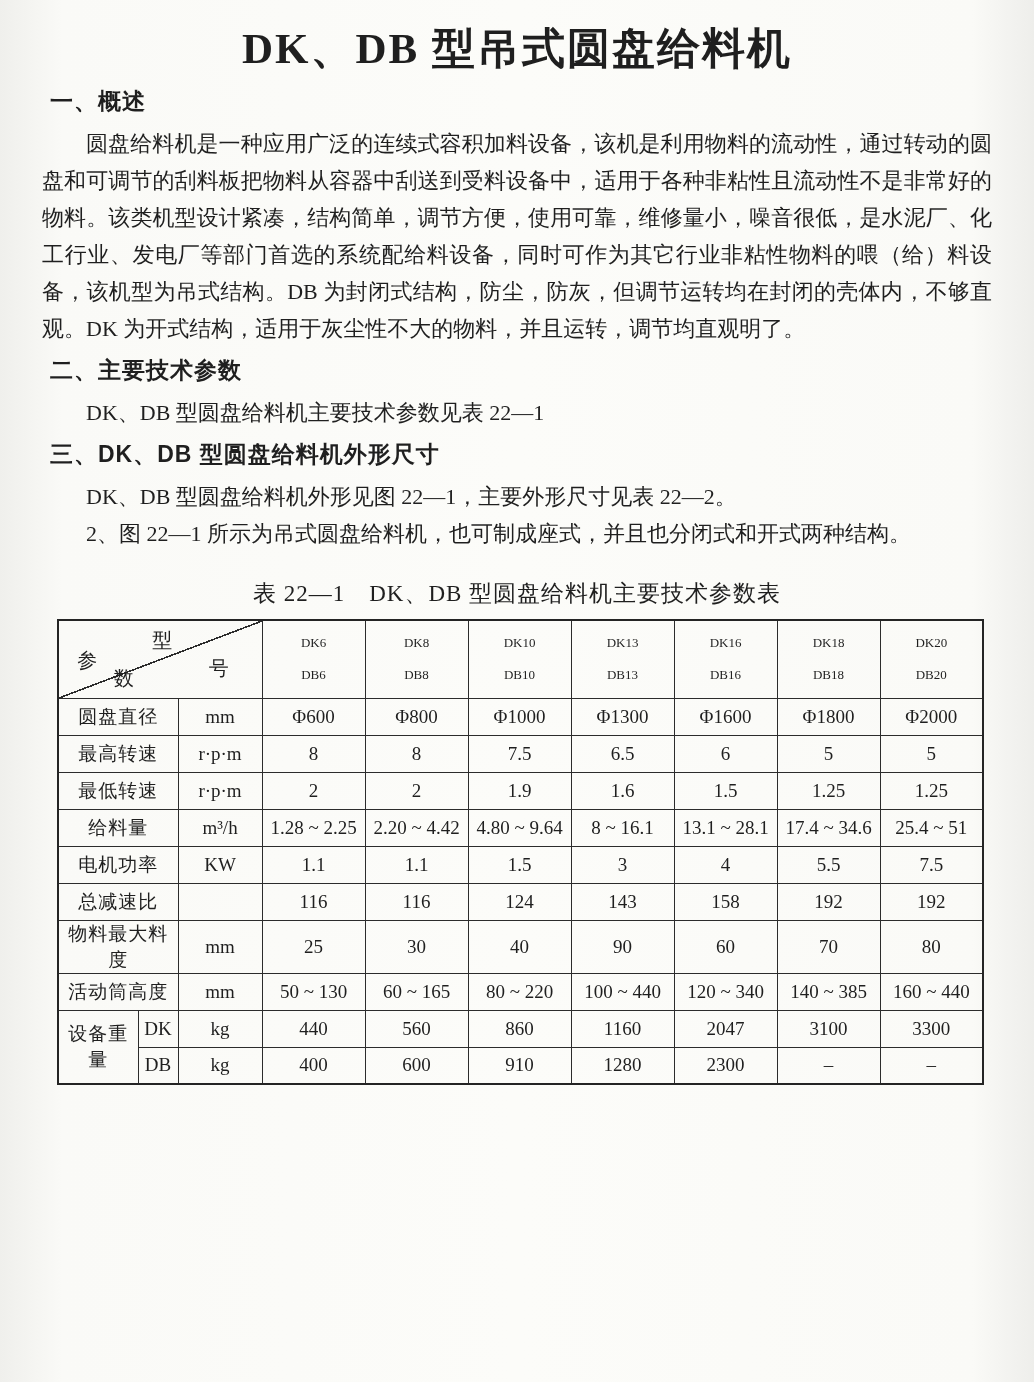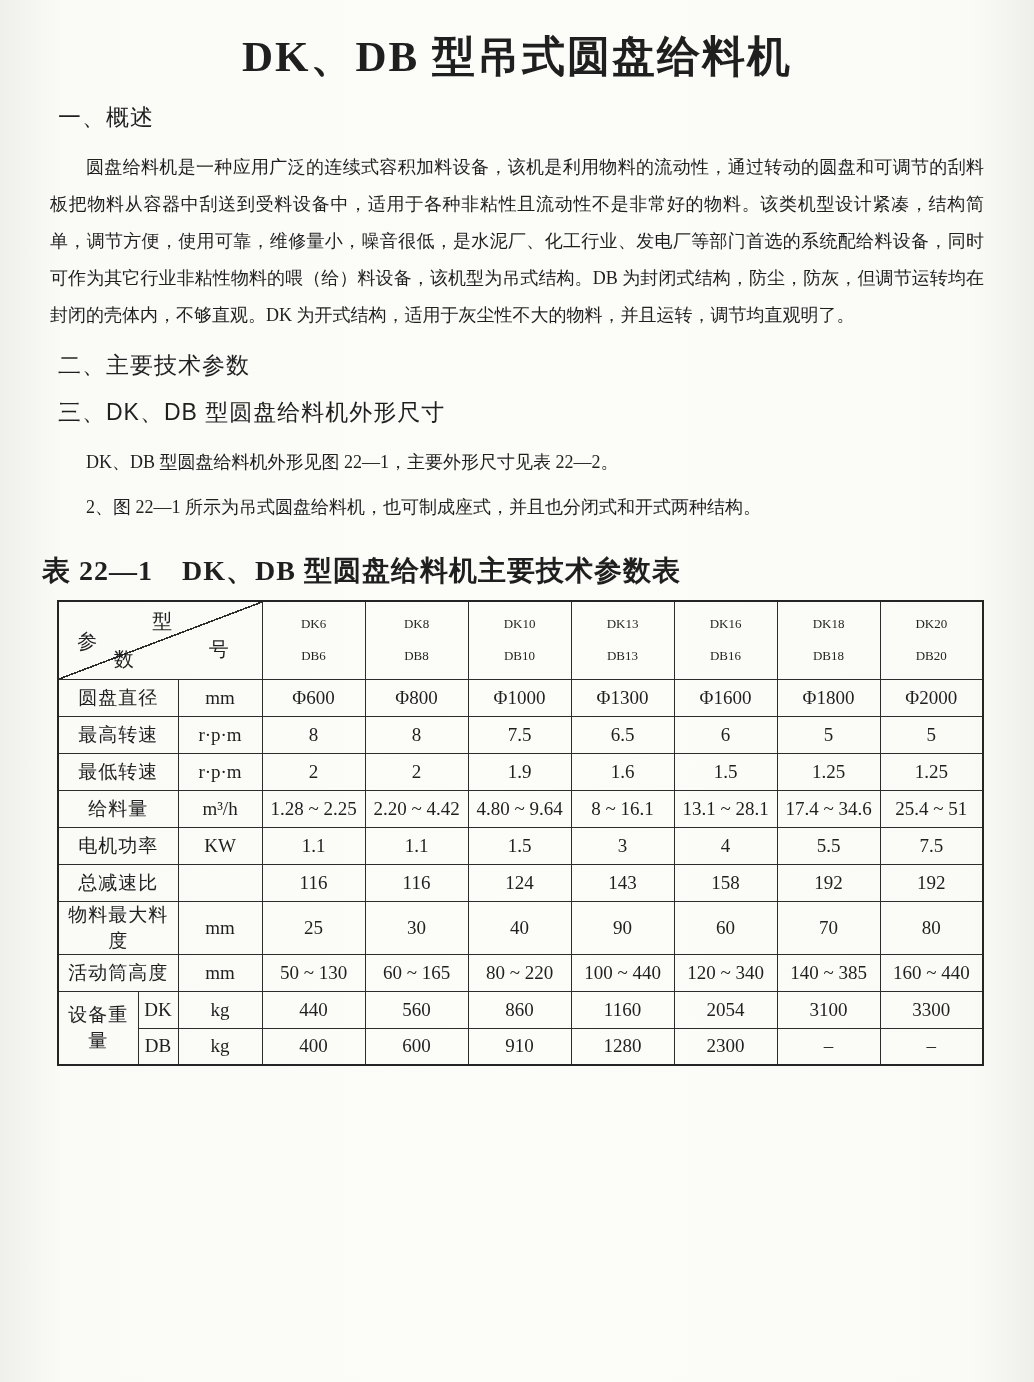--- a/index.html
+++ b/index.html
@@ -5,60 +5,60 @@
   html, body { margin: 0; padding: 0; }
   body {
     width: 1034px; height: 1382px;
     background: #e9e9e7;
     font-family: "Liberation Serif", "DejaVu Serif", serif;
     color: #1f1f1f;
   }
   .page {
     width: 1034px; height: 1382px;
     box-sizing: border-box;
-    padding: 20px 42px 0 42px;
+    padding: 12px 42px 0 42px;
     background: linear-gradient(90deg, #efefec 0%, #fafaf7 6%, #fcfcf9 50%, #fafaf7 94%, #eeeeeb 100%);
     overflow: hidden;
   }
   h1.doc-title {
     margin: 8px 0 0 0;
     text-align: center;
     font-size: 43px;
     font-weight: bold;
     letter-spacing: 2px;
     font-family: "Liberation Serif", "DejaVu Serif", serif;
   }
   h2.sec-heading {
     font-family: "Liberation Sans", "DejaVu Sans", sans-serif;
     font-size: 23px;
-    font-weight: normal;
-    margin: 16px;
+    font-weight: bold;
+    margin: 8px;
     letter-spacing: 1px;
   }
   .h-1 { margin-top: 62px; }
   .h-2 { margin-top: 34px; }
   .h-3 { margin-top: 32px; }
   .h-4 { margin-top: 30px; }
   p.body-par {
-    font-size: 18px;
+    font-size: 22px;
     line-height: 37px;
     text-align: justify;
     text-indent: 2em;
-    margin: 8px;
+    margin: 0;
   }
   .p-1 { margin-top: 18px; }
   .p-2 { margin-top: 30px; }
   .p-3 { margin-top: 32px; }
   .p-4 { margin-top: 24px; }
   .p-5 { margin-top: 0; }
   .table-caption {
     margin: 26px 0 10px 0;
-    text-align: left;
-    font-weight: bold;
-    font-size: 28px;
+    text-align: center;
+    font-weight: normal;
+    font-size: 23px;
     font-family: "Liberation Serif", "DejaVu Serif", serif;
     letter-spacing: 1px;
   }
   table.params {
     border-collapse: collapse;
     margin-left: 15px;
     width: 923px;
     table-layout: fixed;
     background: transparent;
   }
@@ -104,20 +104,21 @@
 <body>
 
 <div class="page">
 
   <h1 class="doc-title">DK、DB 型吊式圆盘给料机</h1>
 
   <h2 class="sec-heading h-1">一、概述</h2>
   <p class="body-par p-1">圆盘给料机是一种应用广泛的连续式容积加料设备，该机是利用物料的流动性，通过转动的圆盘和可调节的刮料板把物料从容器中刮送到受料设备中，适用于各种非粘性且流动性不是非常好的物料。该类机型设计紧凑，结构简单，调节方便，使用可靠，维修量小，噪音很低，是水泥厂、化工行业、发电厂等部门首选的系统配给料设备，同时可作为其它行业非粘性物料的喂（给）料设备，该机型为吊式结构。DB 为封闭式结构，防尘，防灰，但调节运转均在封闭的壳体内，不够直观。DK 为开式结构，适用于灰尘性不大的物料，并且运转，调节均直观明了。</p>
 
   <h2 class="sec-heading h-2">二、主要技术参数</h2>
+  <p class="body-par p-2">DK、DB 型圆盘给料机主要技术参数见表 22—1</p>
 
   <h2 class="sec-heading h-3">三、DK、DB 型圆盘给料机外形尺寸</h2>
   <p class="body-par p-3">DK、DB 型圆盘给料机外形见图 22—1，主要外形尺寸见表 22—2。</p>
 
   <p class="body-par p-5">2、图 22—1 所示为吊式圆盘给料机，也可制成座式，并且也分闭式和开式两种结构。</p>
 
   <div class="table-caption">表 22—1　DK、DB 型圆盘给料机主要技术参数表</div>
 
   <table class="params">
     <colgroup>
@@ -260,21 +261,21 @@
         <td>160 ~ 440</td>
       </tr>
       <tr class="data-row">
         <td class="c-param c-group" rowspan="2">设备重量</td>
         <td class="c-sub">DK</td>
         <td class="c-unit">kg</td>
         <td>440</td>
         <td>560</td>
         <td>860</td>
         <td>1160</td>
-        <td>2054</td>
+        <td>2047</td>
         <td>3100</td>
         <td>3300</td>
       </tr>
       <tr class="data-row">
         <td class="c-sub">DB</td>
         <td class="c-unit">kg</td>
         <td>400</td>
         <td>600</td>
         <td>910</td>
         <td>1280</td>

